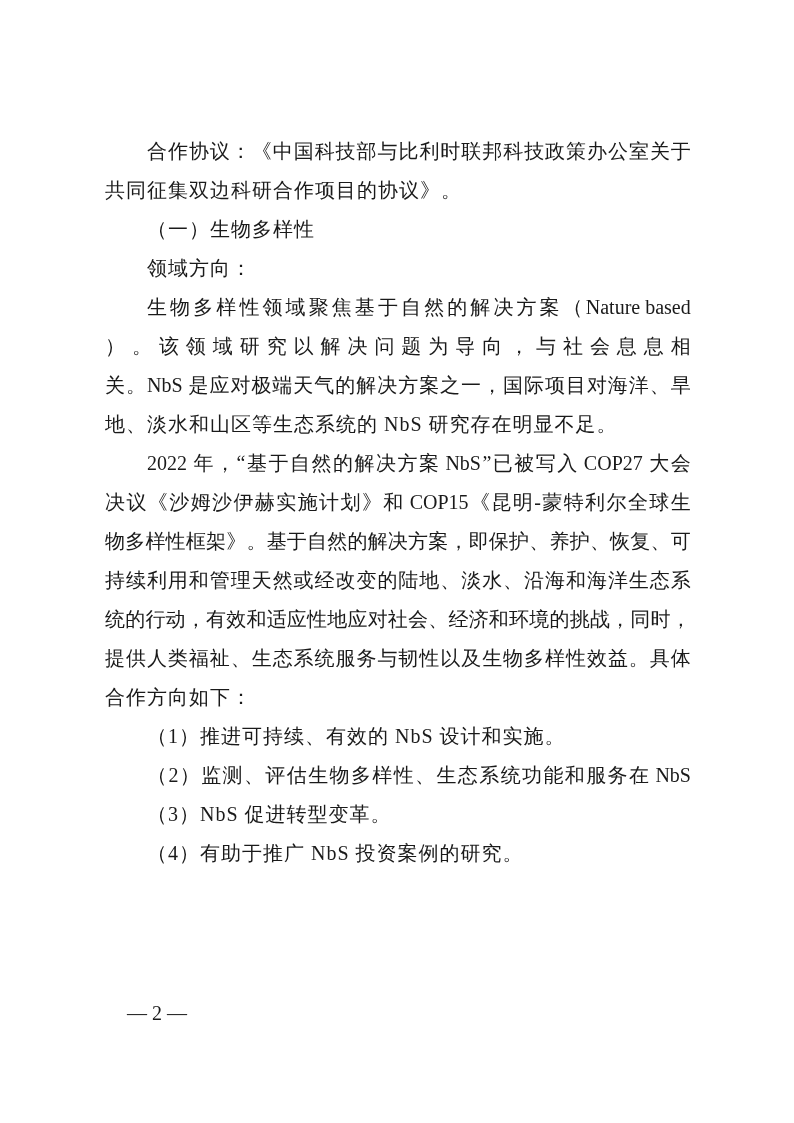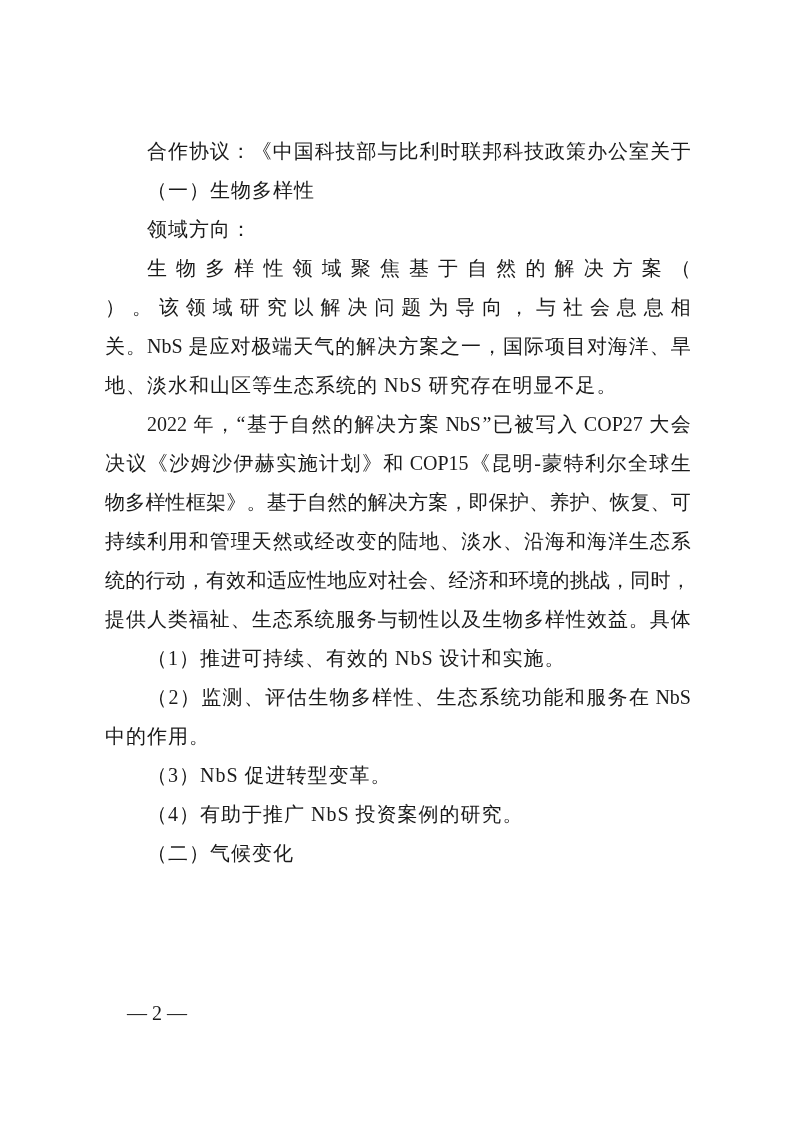--- a/index.html
+++ b/index.html
@@ -43,33 +43,33 @@
     font-size: 20px;
     white-space: pre;
   }
 </style>
 </head>
 <body>
 
 <div class="page">
   <main class="content">
       <div class="line justify indent"><span>合</span><span>作</span><span>协</span><span>议</span><span>：</span><span>《</span><span>中</span><span>国</span><span>科</span><span>技</span><span>部</span><span>与</span><span>比</span><span>利</span><span>时</span><span>联</span><span>邦</span><span>科</span><span>技</span><span>政</span><span>策</span><span>办</span><span>公</span><span>室</span><span>关</span><span>于</span></div>
+      <div class="line">共同征集双边科研合作项目的协议》。</div>
       <div class="line indent">（一）生物多样性</div>
       <div class="line indent">领域方向：</div>
-      <div class="line justify indent"><span>生</span><span>物</span><span>多</span><span>样</span><span>性</span><span>领</span><span>域</span><span>聚</span><span>焦</span><span>基</span><span>于</span><span>自</span><span>然</span><span>的</span><span>解</span><span>决</span><span>方</span><span>案</span><span>（</span></div>
+      <div class="line justify indent"><span>生</span><span>物</span><span>多</span><span>样</span><span>性</span><span>领</span><span>域</span><span>聚</span><span>焦</span><span>基</span><span>于</span><span>自</span><span>然</span><span>的</span><span>解</span><span>决</span><span>方</span><span>案</span><span>（</span><span>Nature based</span></div>
       <div class="line justify"><span>）</span><span>。</span><span>该</span><span>领</span><span>域</span><span>研</span><span>究</span><span>以</span><span>解</span><span>决</span><span>问</span><span>题</span><span>为</span><span>导</span><span>向</span><span>，</span><span>与</span><span>社</span><span>会</span><span>息</span><span>息</span><span>相</span></div>
       <div class="line justify"><span>关</span><span>。</span><span>NbS </span><span>是</span><span>应</span><span>对</span><span>极</span><span>端</span><span>天</span><span>气</span><span>的</span><span>解</span><span>决</span><span>方</span><span>案</span><span>之</span><span>一</span><span>，</span><span>国</span><span>际</span><span>项</span><span>目</span><span>对</span><span>海</span><span>洋</span><span>、</span><span>旱</span></div>
       <div class="line">地、淡水和山区等生态系统的 NbS 研究存在明显不足。</div>
       <div class="line justify indent"><span>2022 </span><span>年</span><span>，</span><span>“</span><span>基</span><span>于</span><span>自</span><span>然</span><span>的</span><span>解</span><span>决</span><span>方</span><span>案</span><span> NbS</span><span>”</span><span>已</span><span>被</span><span>写</span><span>入</span><span> COP27 </span><span>大</span><span>会</span></div>
       <div class="line justify"><span>决</span><span>议</span><span>《</span><span>沙</span><span>姆</span><span>沙</span><span>伊</span><span>赫</span><span>实</span><span>施</span><span>计</span><span>划</span><span>》</span><span>和</span><span> COP15</span><span>《</span><span>昆</span><span>明</span><span>-</span><span>蒙</span><span>特</span><span>利</span><span>尔</span><span>全</span><span>球</span><span>生</span></div>
       <div class="line justify"><span>物</span><span>多</span><span>样</span><span>性</span><span>框</span><span>架</span><span>》</span><span>。</span><span>基</span><span>于</span><span>自</span><span>然</span><span>的</span><span>解</span><span>决</span><span>方</span><span>案</span><span>，</span><span>即</span><span>保</span><span>护</span><span>、</span><span>养</span><span>护</span><span>、</span><span>恢</span><span>复</span><span>、</span><span>可</span></div>
       <div class="line justify"><span>持</span><span>续</span><span>利</span><span>用</span><span>和</span><span>管</span><span>理</span><span>天</span><span>然</span><span>或</span><span>经</span><span>改</span><span>变</span><span>的</span><span>陆</span><span>地</span><span>、</span><span>淡</span><span>水</span><span>、</span><span>沿</span><span>海</span><span>和</span><span>海</span><span>洋</span><span>生</span><span>态</span><span>系</span></div>
       <div class="line justify"><span>统</span><span>的</span><span>行</span><span>动</span><span>，</span><span>有</span><span>效</span><span>和</span><span>适</span><span>应</span><span>性</span><span>地</span><span>应</span><span>对</span><span>社</span><span>会</span><span>、</span><span>经</span><span>济</span><span>和</span><span>环</span><span>境</span><span>的</span><span>挑</span><span>战</span><span>，</span><span>同</span><span>时</span><span>，</span></div>
       <div class="line justify"><span>提</span><span>供</span><span>人</span><span>类</span><span>福</span><span>祉</span><span>、</span><span>生</span><span>态</span><span>系</span><span>统</span><span>服</span><span>务</span><span>与</span><span>韧</span><span>性</span><span>以</span><span>及</span><span>生</span><span>物</span><span>多</span><span>样</span><span>性</span><span>效</span><span>益</span><span>。</span><span>具</span><span>体</span></div>
+      <div class="line">合作方向如下：</div>
       <div class="line indent">（1）推进可持续、有效的 NbS 设计和实施。</div>
       <div class="line justify indent"><span>（</span><span>2</span><span>）</span><span>监</span><span>测</span><span>、</span><span>评</span><span>估</span><span>生</span><span>物</span><span>多</span><span>样</span><span>性</span><span>、</span><span>生</span><span>态</span><span>系</span><span>统</span><span>功</span><span>能</span><span>和</span><span>服</span><span>务</span><span>在</span><span> NbS</span></div>
-      <div class="line">中的作用。</div>
       <div class="line indent">（3）NbS 促进转型变革。</div>
       <div class="line indent">（4）有助于推广 NbS 投资案例的研究。</div>
-      <div class="line indent">（二）气候变化</div>
     </main>
   <div class="footer">— 2 —</div>
 </div>
 
 </body></html>

